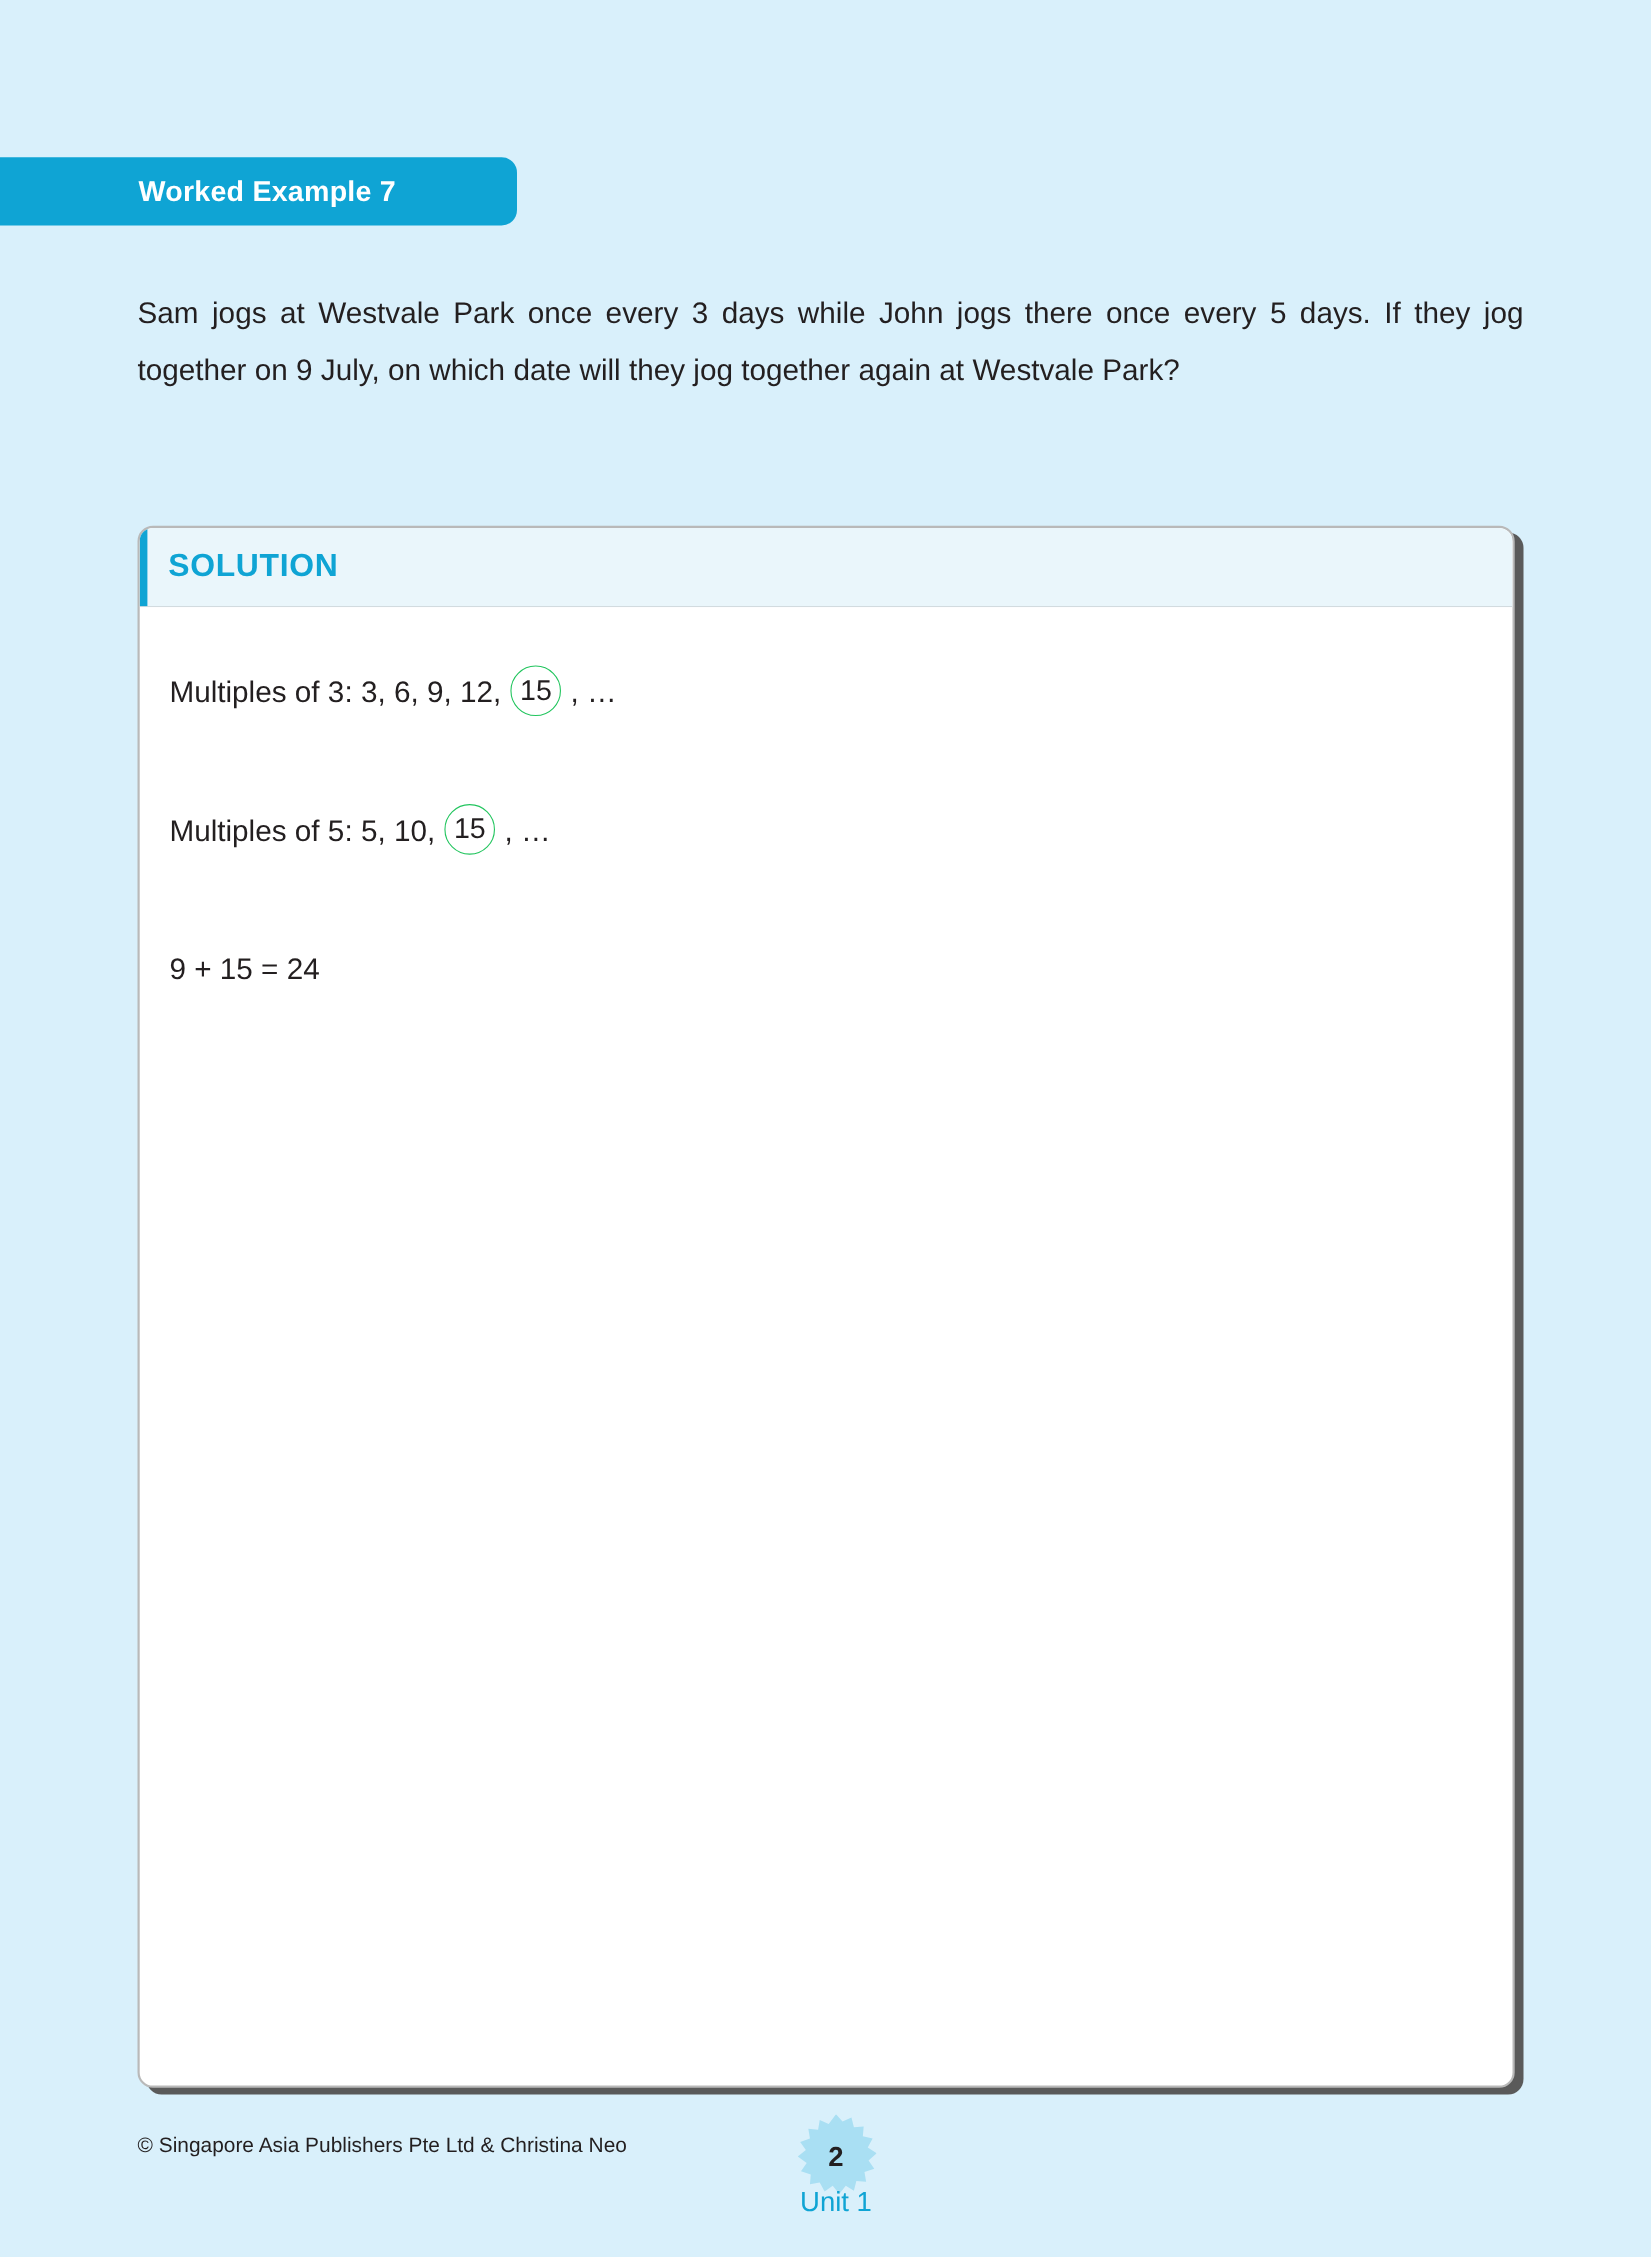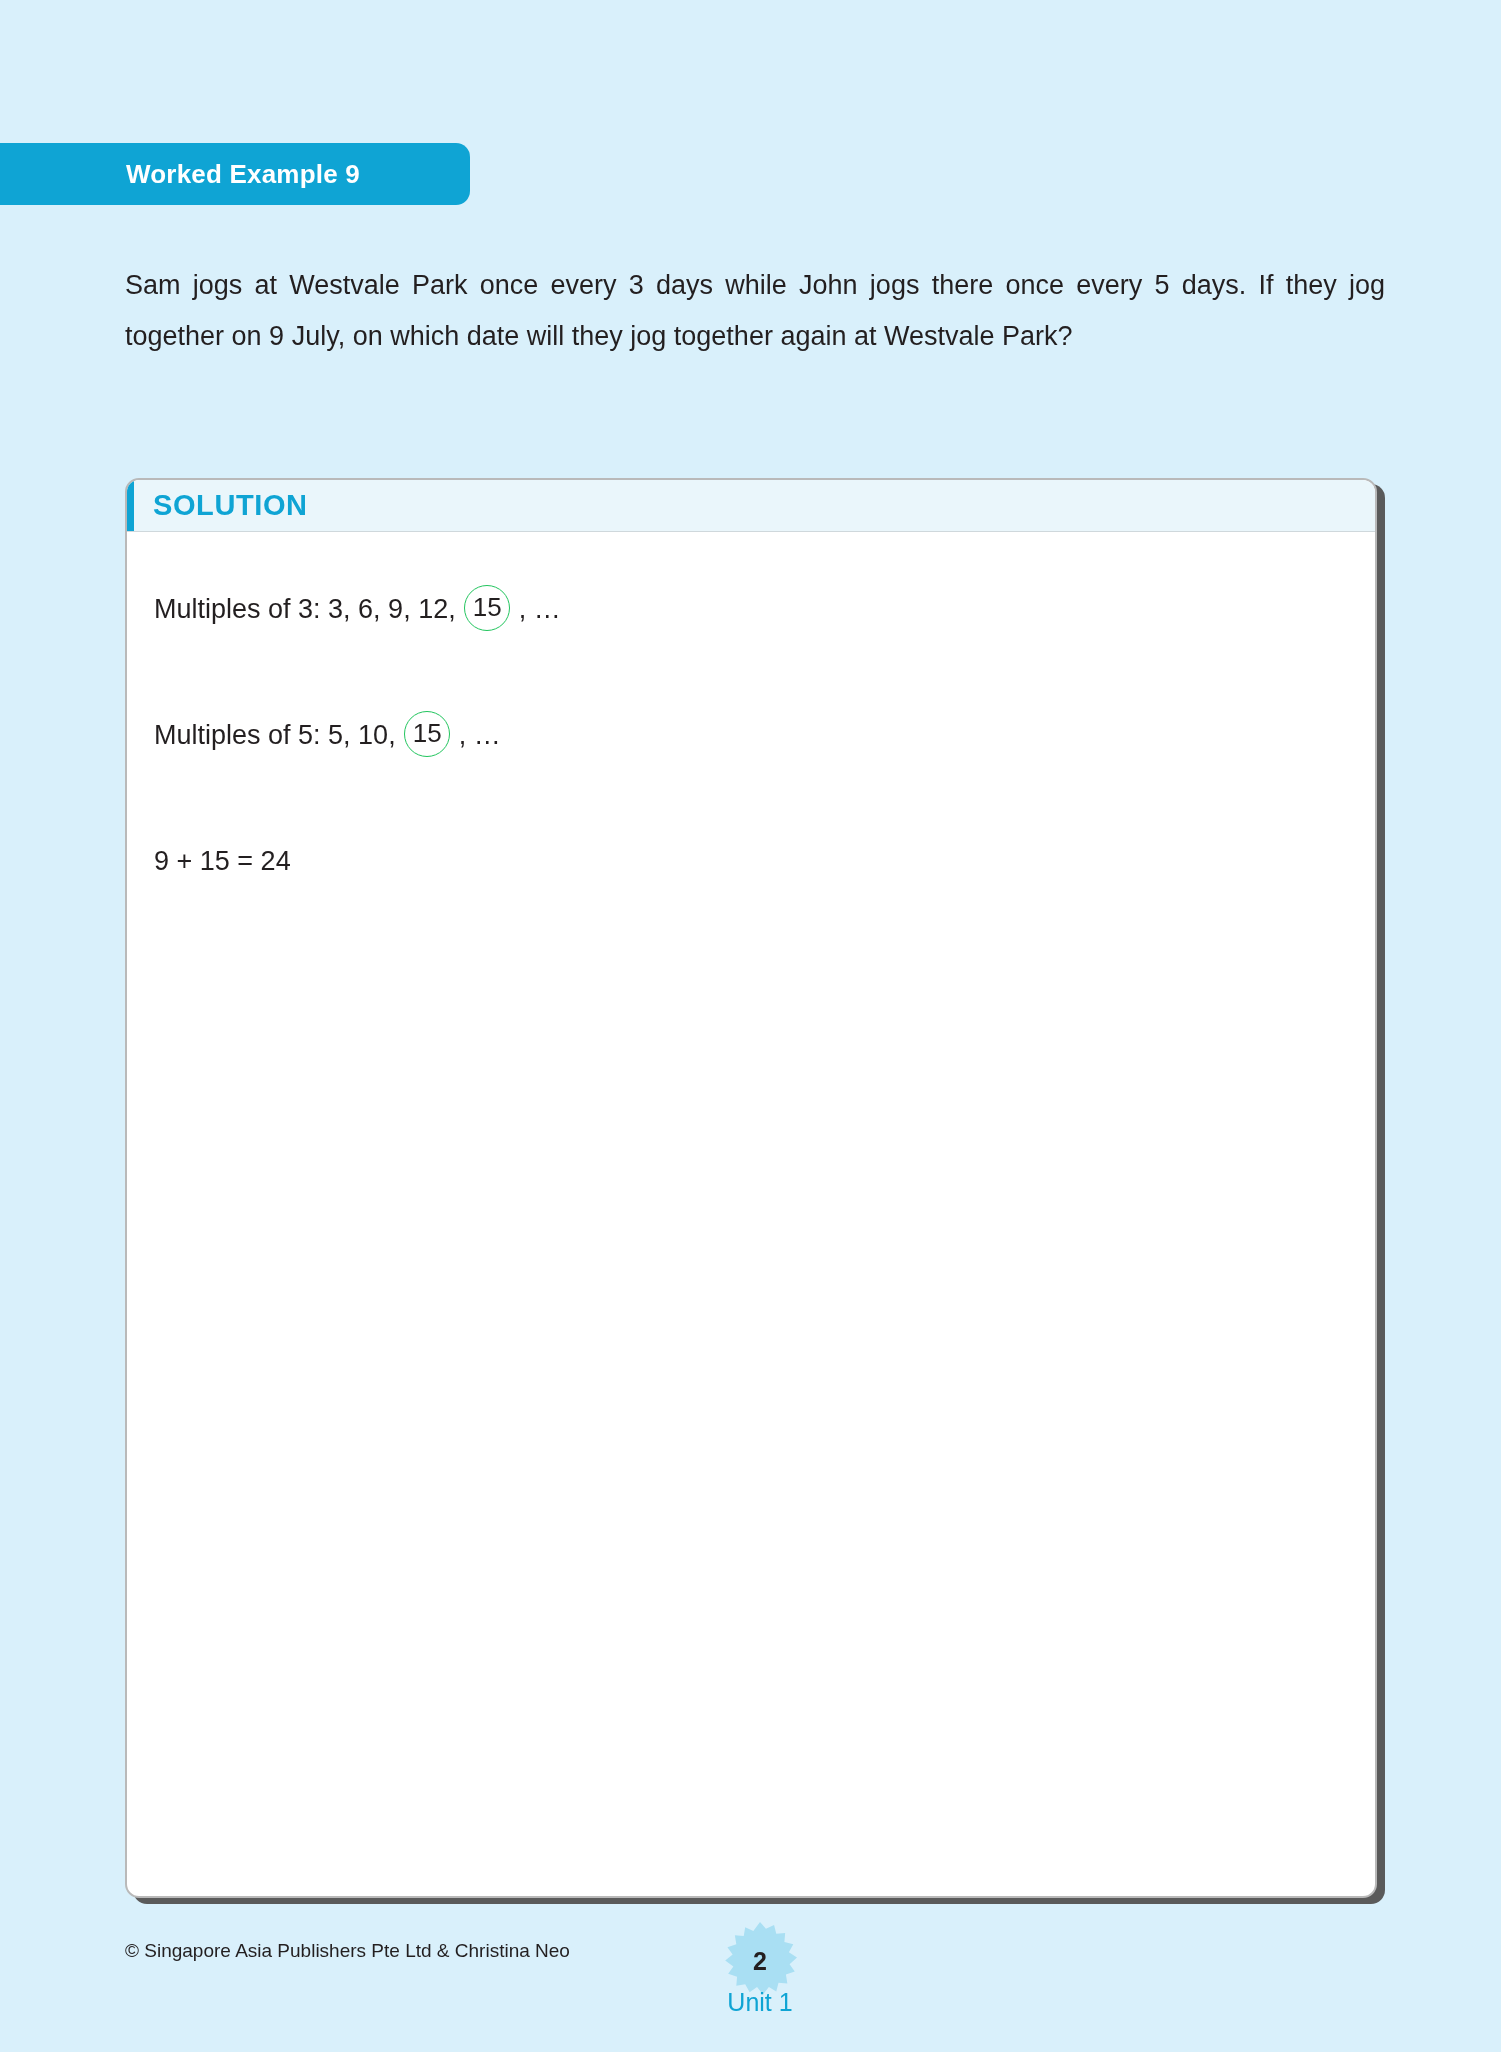--- a/index.html
+++ b/index.html
@@ -66,21 +66,21 @@
     top: 478px;
     width: 1252px;
     height: 1420px;
     background: #ffffff;
     border: 2px solid #b9b9b9;
     border-radius: 14px;
     box-sizing: border-box;
     overflow: hidden;
   }
   .solution-header {
-    height: 52px;
+    height: 72px;
     background: #eaf6fb;
     border-bottom: 1px solid #cfd8dc;
     border-top-left-radius: 12px;
     border-top-right-radius: 12px;
     display: flex;
     align-items: center;
     padding-left: 26px;
     box-sizing: border-box;
     position: relative;
   }
@@ -205,21 +205,21 @@
     position: relative;
     font-size: 25px;
     color: #0fa4d4;
     margin-top: 12px;
   }
 </style>
 </head>
 <body>
 
 <div class="we-tab">
-  <span>Worked Example 9</span>
+  <span>Worked Example 7</span>
 </div>
 
 <div class="question">Sam jogs at Westvale Park once every 3 days while John jogs there once every 5 days. If they jog together on 9 July, on which date will they jog together again at Westvale Park?</div>
 
 <div class="solution-shadow"></div>
 <div class="solution-wrap">
   <div class="solution-header">
     <span>SOLUTION</span>
   </div>
   <div class="solution-body">

